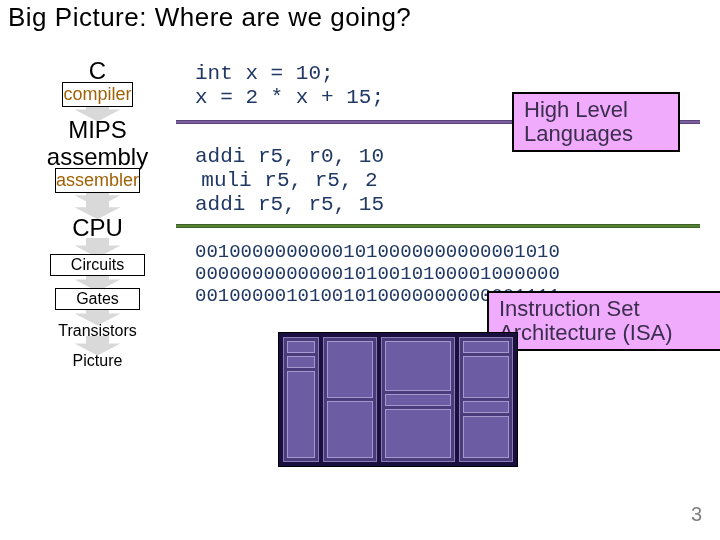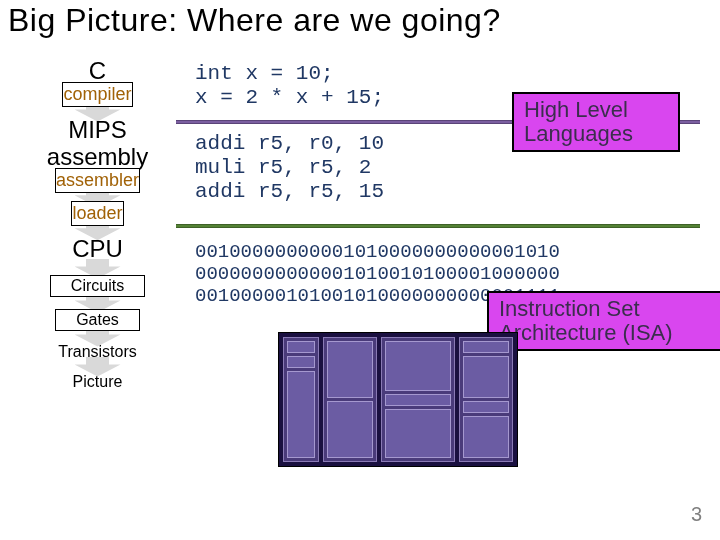--- a/index.html
+++ b/index.html
@@ -1,28 +1,28 @@
 <!DOCTYPE html>
 <html><head>
 <meta charset="utf-8">
 <style>
   * { box-sizing: border-box; margin: 0; padding: 0; }
   html, body { width: 720px; height: 540px; background: #fff; font-family: "Segoe UI", Arial, sans-serif; color: #000; overflow: hidden; }
   .slide { position: relative; width: 720px; height: 540px; }
-  .title { position: absolute; left: 8px; top: 2px; font-size: 32px; font-weight: 400; color: #000; letter-spacing: 0.5px; }
+  .title { position: absolute; left: 8px; top: 2px; font-size: 26px; font-weight: 400; color: #000; letter-spacing: 0.5px; }
   .left-col { position: absolute; left: 25px; top: 58px; width: 145px; display: flex; flex-direction: column; align-items: center; }
   .stage-label { font-size: 24px; color: #000; text-align: center; line-height: 1.1; }
   .stage-box { font-size: 18px; color: #a16207; text-align: center; background: #fff; border: 1px solid #000; padding: 1px 0; margin-top: -2px; margin-bottom: -2px; z-index: 2; position: relative; }
   .arrow-down { width: 46px; height: 20px; background: #d9d9d9; clip-path: polygon(25% 0, 75% 0, 75% 40%, 100% 40%, 50% 100%, 0 40%, 25% 40%); margin: -4px 0; }
   .small-box { font-size: 16px; border: 1px solid #000; padding: 1px 20px; background: #fff; position: relative; z-index: 2; }
   .code-block { font-family: Consolas, "Courier New", monospace; font-size: 21px; color: #203864; white-space: pre; line-height: 1.15; }
   .c-code { position: absolute; left: 195px; top: 62px; }
-  .asm-code { position: absolute; left: 195px; top: 132px; }
+  .asm-code { position: absolute; left: 195px; top: 145px; text-align: center; }
   .bin-code { position: absolute; left: 195px; top: 242px; font-size: 19px; }
-  .right-box { position: absolute; border: 2px solid #000; background: #d946ef; padding: 4px 10px; font-size: 22px; color: #3b2e4d; line-height: 1.1; }
+  .right-box { position: absolute; border: 2px solid #000; background: #f0abfc; padding: 4px 10px; font-size: 22px; color: #3b2e4d; line-height: 1.1; }
   .hll-box { left: 512px; top: 92px; width: 168px; }
   .isa-box { left: 487px; top: 291px; width: 237px; }
   .divider { position: absolute; left: 176px; height: 4px; width: 524px; }
   .div1 { top: 120px; background: #7b5fa0; border-top: 1px solid #5a4478; border-bottom: 1px solid #5a4478; }
   .div2 { top: 224px; background: #548235; border-top: 1px solid #3f6128; border-bottom: 1px solid #3f6128; }
   .cpu-img { position: absolute; left: 278px; top: 332px; width: 240px; height: 135px; display: flex; gap: 4px; padding: 4px; background: #1a1040; border: 1px solid #000; }
   .cpu-block { background: #4a3b7a; border: 1px solid #8a7ab5; flex: 1; display: flex; flex-direction: column; gap: 3px; padding: 3px; }
   .cpu-sub { background: #6b5ca3; border: 1px solid #a598cf; flex: 1; }
   .cpu-sub.sm { flex: 0 0 12px; }
   .page-num { position: absolute; right: 18px; bottom: 14px; font-size: 20px; color: #808080; }
@@ -34,21 +34,20 @@
   <div class="title">Big Picture: Where are we going?</div>
 
   <div class="left-col">
     <div class="stage-label">C</div>
     <div class="stage-box">compiler</div>
     <div class="arrow-down"></div>
     <div class="stage-label" style="white-space:pre;">MIPS
 assembly</div>
     <div class="stage-box">assembler</div>
     <div class="arrow-down"></div>
-    <div class="stage-box">loader</div>
     <div class="arrow-down"></div>
     <div class="stage-label">CPU</div>
     <div class="arrow-down"></div>
     <div class="small-box">Circuits</div>
     <div class="arrow-down"></div>
     <div class="small-box">Gates</div>
     <div class="arrow-down"></div>
     <div style="font-size:16px;">Transistors</div>
     <div class="arrow-down"></div>
     <div style="font-size:16px;">Picture</div>

